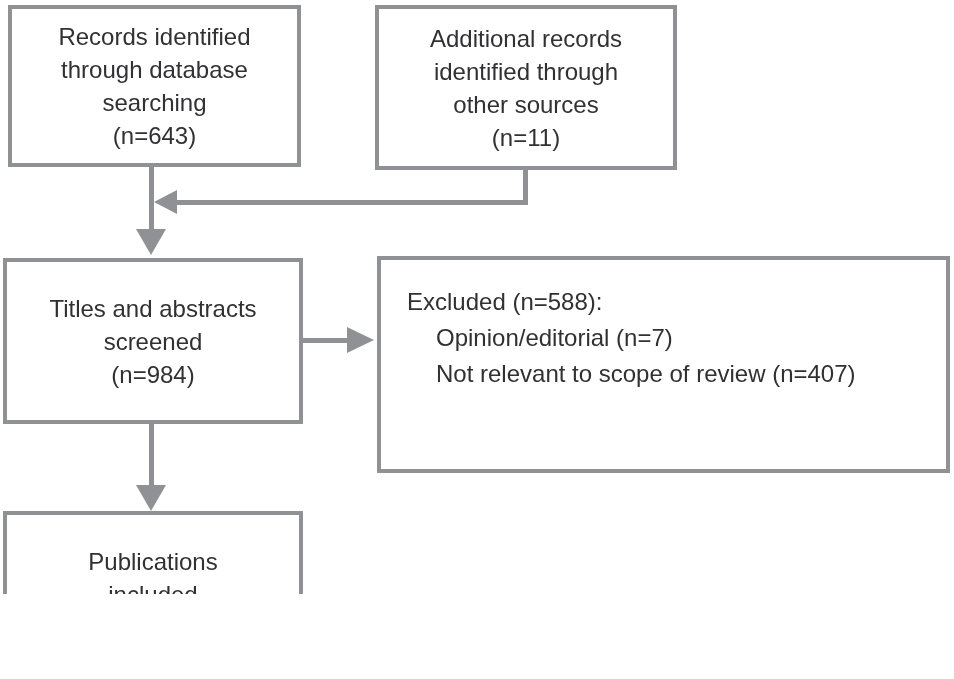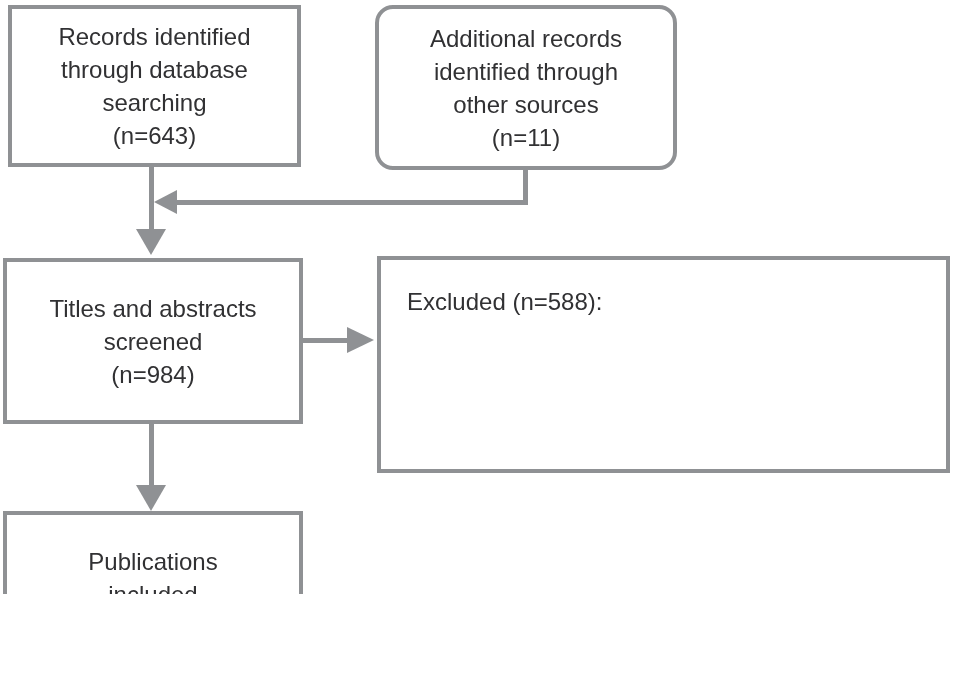--- a/index.html
+++ b/index.html
@@ -28,21 +28,21 @@
     justify-content: center;
     text-align: center;
   }
   .box-text {
     white-space: pre-line;
     font-size: 24px;
     line-height: 33px;
   }
   
   #box-records   { left: 8px;   top: 5px;   width: 293px; height: 162px; }
-  #box-additional{ left: 375px; top: 5px;   width: 302px; height: 165px; border-radius: 18px; }
+  #box-additional{ left: 375px; top: 5px;   width: 302px; height: 165px; }
   #box-screened  { left: 3px;   top: 258px; width: 300px; height: 166px; }
   #box-excluded  { left: 377px; top: 256px; width: 573px; height: 217px;
                    padding: 24px 27px 10px 26px; }
   #box-included  { left: 3px;   top: 511px; width: 300px; height: 167px; }
 
   .excl-heading {
     font-size: 24px;
     line-height: 36px;
   }
   .excl-item {
@@ -108,20 +108,22 @@
   </div>
 
   <div class="box center" id="box-screened">
     <div class="box-text">Titles and abstracts
 screened
 (n=984)</div>
   </div>
 
   <div class="box" id="box-excluded">
     <div class="excl-heading">Excluded (n=588):</div>
+    <div class="excl-item">Opinion/editorial (n=7)</div>
+    <div class="excl-item">Not relevant to scope of review (n=407)</div>
   </div>
 
   <div class="box center" id="box-included">
     <div class="box-text">Publications
 included
 (n=66)</div>
   </div>
 
   <div class="line" id="v-line-1"></div>
   <div class="arrowhead arrow-down" id="arrowhead-down-1"></div>

